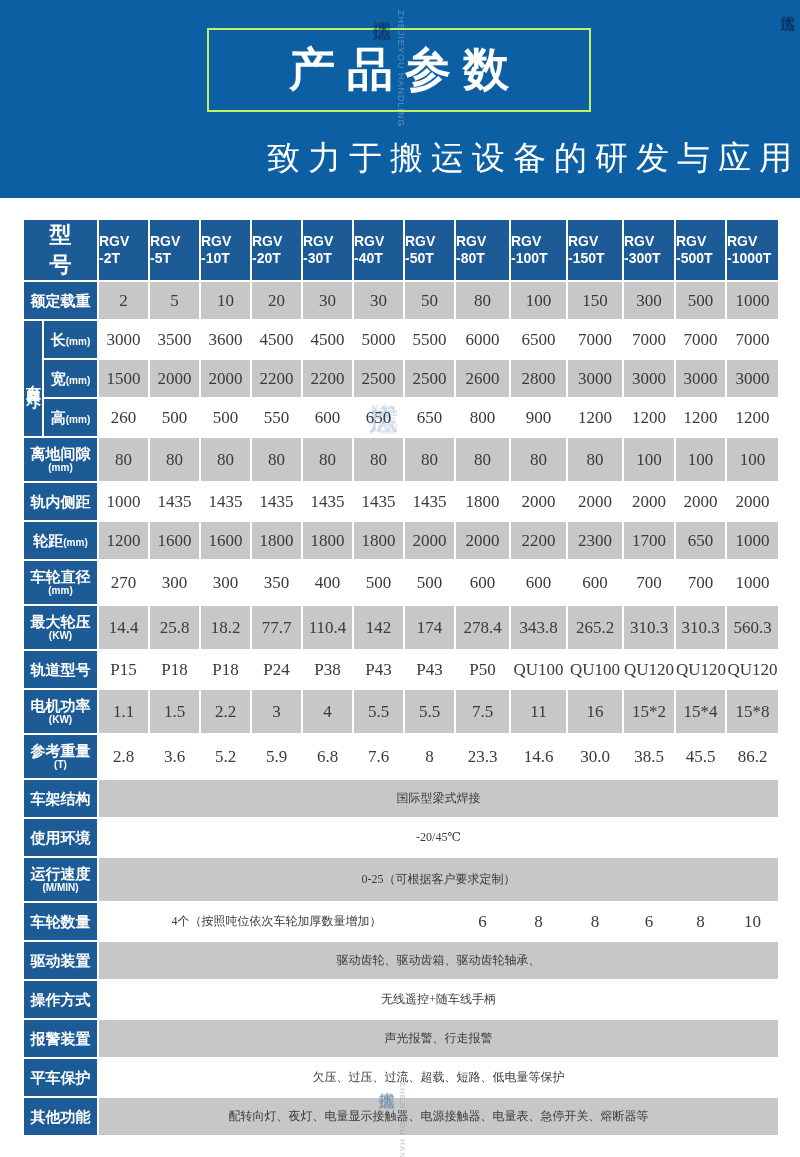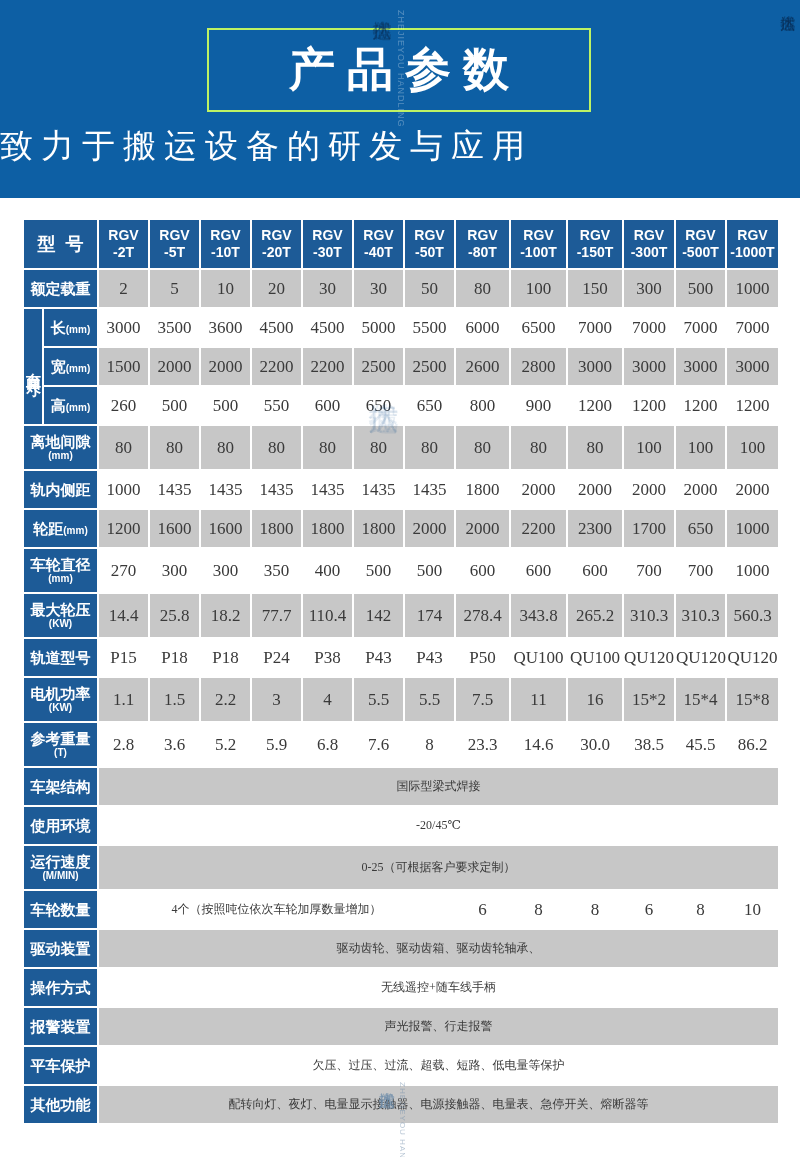--- a/index.html
+++ b/index.html
@@ -19,21 +19,21 @@
   .banner{position:relative;width:800px;height:198px;background:var(--banner-blue);}
   .title-box{
     position:absolute;left:207px;top:28px;width:384px;height:84px;
     border:2px solid #bef264;display:flex;align-items:center;justify-content:center;
   }
   .title-box .t{
     color:#ffffff;font-size:46px;font-weight:bold;letter-spacing:12px;padding-left:12px;
     white-space:nowrap;
   }
   .subtitle{
-    position:absolute;left:0;top:124px;width:100%;text-align:left;
+    position:absolute;left:0;top:136px;width:100%;text-align:right;
     color:#ffffff;font-size:33px;letter-spacing:8px;font-weight:normal;white-space:nowrap;
   }
   
   .wm{position:absolute;writing-mode:vertical-rl;text-orientation:upright;
       pointer-events:none;white-space:nowrap;line-height:1.05;z-index:5;}
   .wm-en{text-orientation:mixed;letter-spacing:1px;}
   .wm-banner-cn{left:372px;top:6px;height:190px;font-size:19px;color:rgba(8,48,90,0.38);}
   .wm-banner-en{left:396px;top:10px;height:186px;font-size:9px;color:rgba(255,255,255,0.30);}
   .wm-right-cn{left:780px;top:4px;height:194px;font-size:15px;color:rgba(8,44,84,0.50);}
   .wm-table-cn{left:368px;top:380px;height:340px;font-size:30px;color:rgba(30,90,150,0.10);}
@@ -42,23 +42,23 @@
   
   .table-wrap{margin:20px 22px 0 22px;}
   table{border-collapse:collapse;width:756px;table-layout:fixed;}
   td{border:2px solid #ffffff;text-align:center;vertical-align:middle;padding:0;}
   tr.rh{height:39px;}
   tr.tall{height:45px;}
   tr.header-row{height:50px;}
   .corner,.model,.label-cell,.group-cell{
     background:var(--table-blue);color:#ffffff;font-weight:bold;
   }
-  .corner{font-size:18px;letter-spacing:10px;padding-left:10px;}
+  .corner{font-size:22px;letter-spacing:10px;padding-left:10px;}
   .model{font-size:14px;line-height:1.2;}
-  .model .m1,.model .m2{text-align:center;}
+  .model .m1,.model .m2{text-align:left;}
   .label-cell{font-size:15px;line-height:1.15;}
   .label-cell .lbl{white-space:nowrap;}
   .label-cell .unit{font-size:10px;font-weight:bold;}
   .unit-inline{font-size:10px;font-weight:bold;}
   .group-cell{
     writing-mode:vertical-lr;text-orientation:upright;font-size:15px;
     letter-spacing:3px;padding:2px 0;
   }
   .data{
     font-family:"Liberation Serif","DejaVu Serif",serif;

